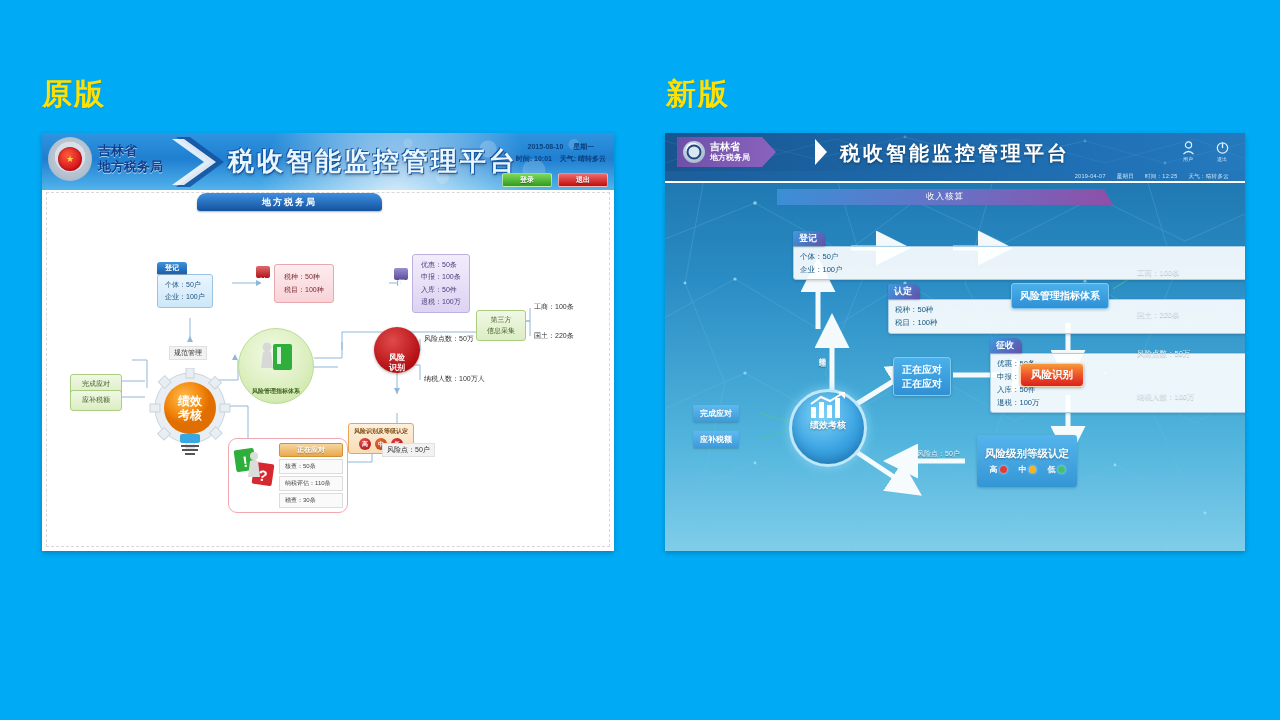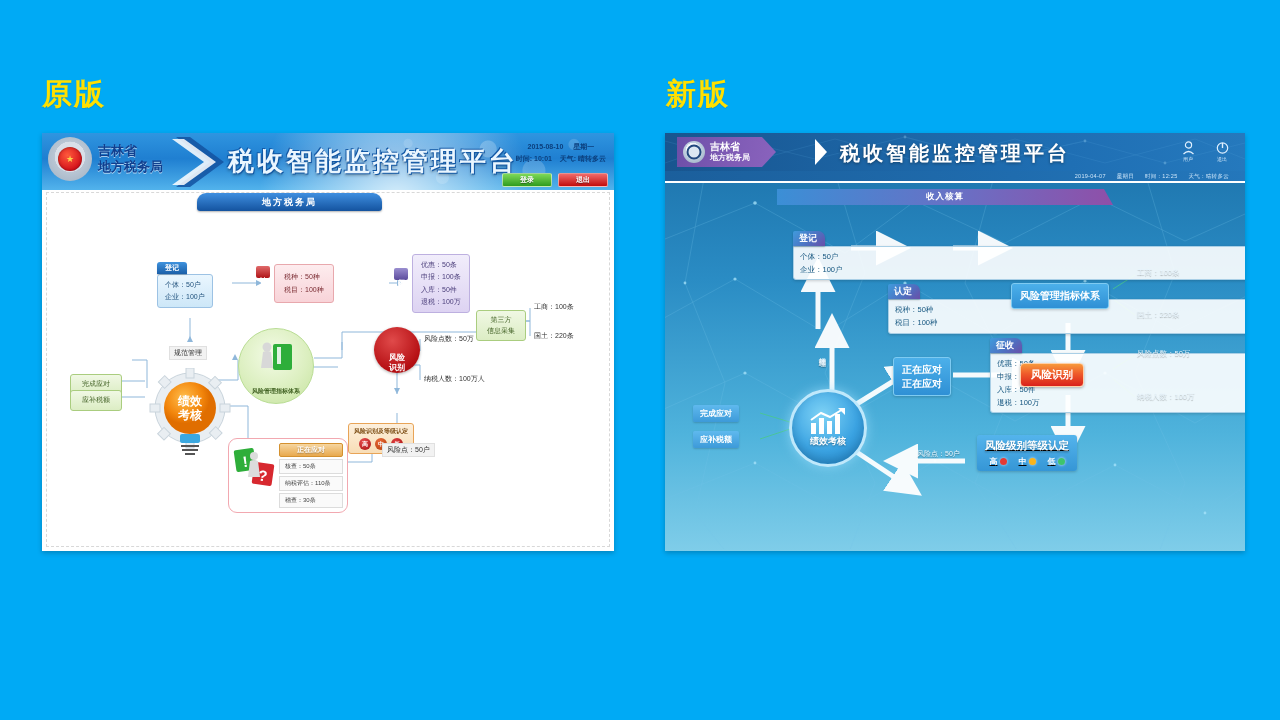--- a/index.html
+++ b/index.html
@@ -251,21 +251,21 @@
     padding-right: 16px;
   }
   .new-meta { color:#cfe7fa; font-size:5.5px; letter-spacing:.3px; white-space:nowrap; }
   .new-meta span { margin-left:9px; }
 
   .new-body { position:relative; height: 366px; overflow:hidden; }
   .new-body .bg-net { position:absolute; inset:0; }
   .new-banner {
     position:absolute; left:112px; top:6px; width: 336px; height:16px;
     background: linear-gradient(90deg,#3b8fd6 0%, #6a6fc4 55%, #8f4fa8 100%);
-    color:#fff; font-size:8.5px; font-weight:bold; letter-spacing:1px;
+    color:#fff; font-size:8.5px; font-weight:normal; letter-spacing:1px;
     display:flex; align-items:center; justify-content:center;
     clip-path: polygon(0 0, calc(100% - 9px) 0, 100% 100%, 0 100%);
     box-shadow: 0 1px 3px rgba(0,0,0,.2);
     text-align: right;
   }
 
   
   .nn { position:absolute; }
   .folder {
     position:relative; min-width:52px;
@@ -306,29 +306,28 @@
     color:#fff; font-size:8px; font-weight:bold;
     padding: 3px 7px; border-radius: 2px; white-space:nowrap;
     box-shadow: 0 1px 2px rgba(0,0,0,.18);
   }
   .leaf { color:#eaf7ff; font-size:7.5px; white-space:nowrap; text-shadow:0 1px 1px rgba(0,0,0,.3); }
   .perf-circle {
     position:absolute; width:78px; height:78px; border-radius:50%;
     background: radial-gradient(circle at 42% 32%, #7fd3f6 0%, #3ba3e2 55%, #1b7fc4 100%);
     border: 3px solid #bfe8fb;
     box-shadow: 0 0 12px rgba(160,225,255,.65), inset 0 -4px 10px rgba(0,0,0,.15);
-    display:flex; flex-direction:column; align-items:center; justify-content:center;
+    display:flex; flex-direction:column; align-items:center; justify-content:flex-start;
   }
   .perf-circle .label { color:#fff; font-size:9px; font-weight:bold; margin-top:1px;
                         text-shadow:0 1px 2px rgba(0,0,0,.35); }
   .levelbox {
     background: linear-gradient(180deg,#54b4ec 0%,#3596d6 100%);
-    border-radius:3px; padding: 4px 8px; text-align:left;
+    border-radius:3px; padding: 12px 8px; text-align:left;
     box-shadow: 0 1px 3px rgba(0,0,0,.2);
-    text-decoration: underline;
   }
   .levelbox .t { color:#fff; font-size:10.5px; font-weight:bold; white-space:nowrap;
                  text-shadow:0 1px 2px rgba(0,0,0,.3); }
   .levelbox .dots { display:flex; gap:12px; justify-content:center; margin-top:3px; }
   .levelbox .d { color:#fff; font-size:8px; font-weight:bold; display:flex; align-items:center; gap:2px; }
   .dot { width:7px; height:7px; border-radius:50%; display:inline-block;
          box-shadow: 0 0 3px rgba(255,255,255,.8); }
   .arrowlab { position:absolute; color:#eaf7ff; font-size:7px; white-space:nowrap;
               text-shadow:0 1px 1px rgba(0,0,0,.35); }
   .vrt { position:absolute; color:#eaf7ff; font-size:7.5px;

